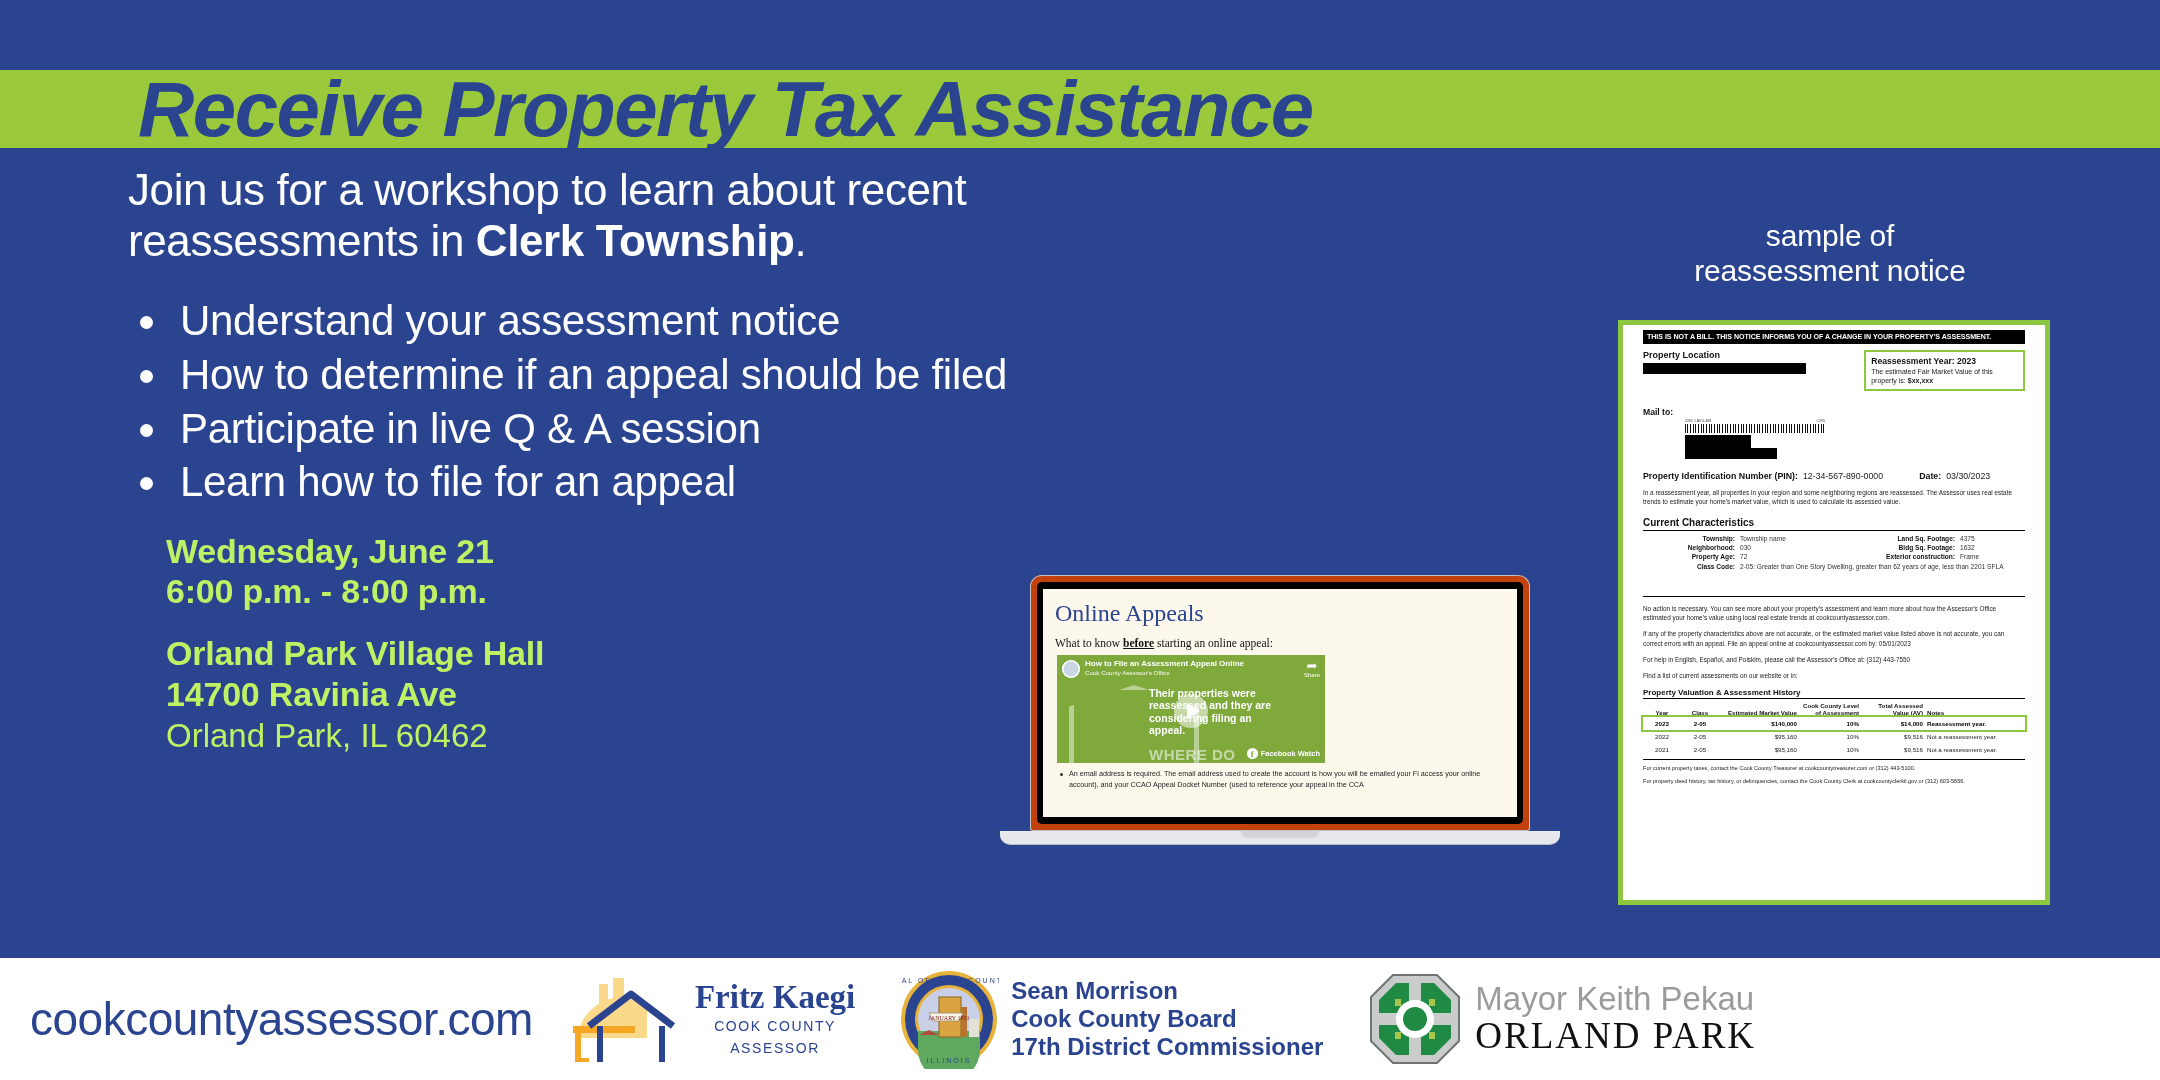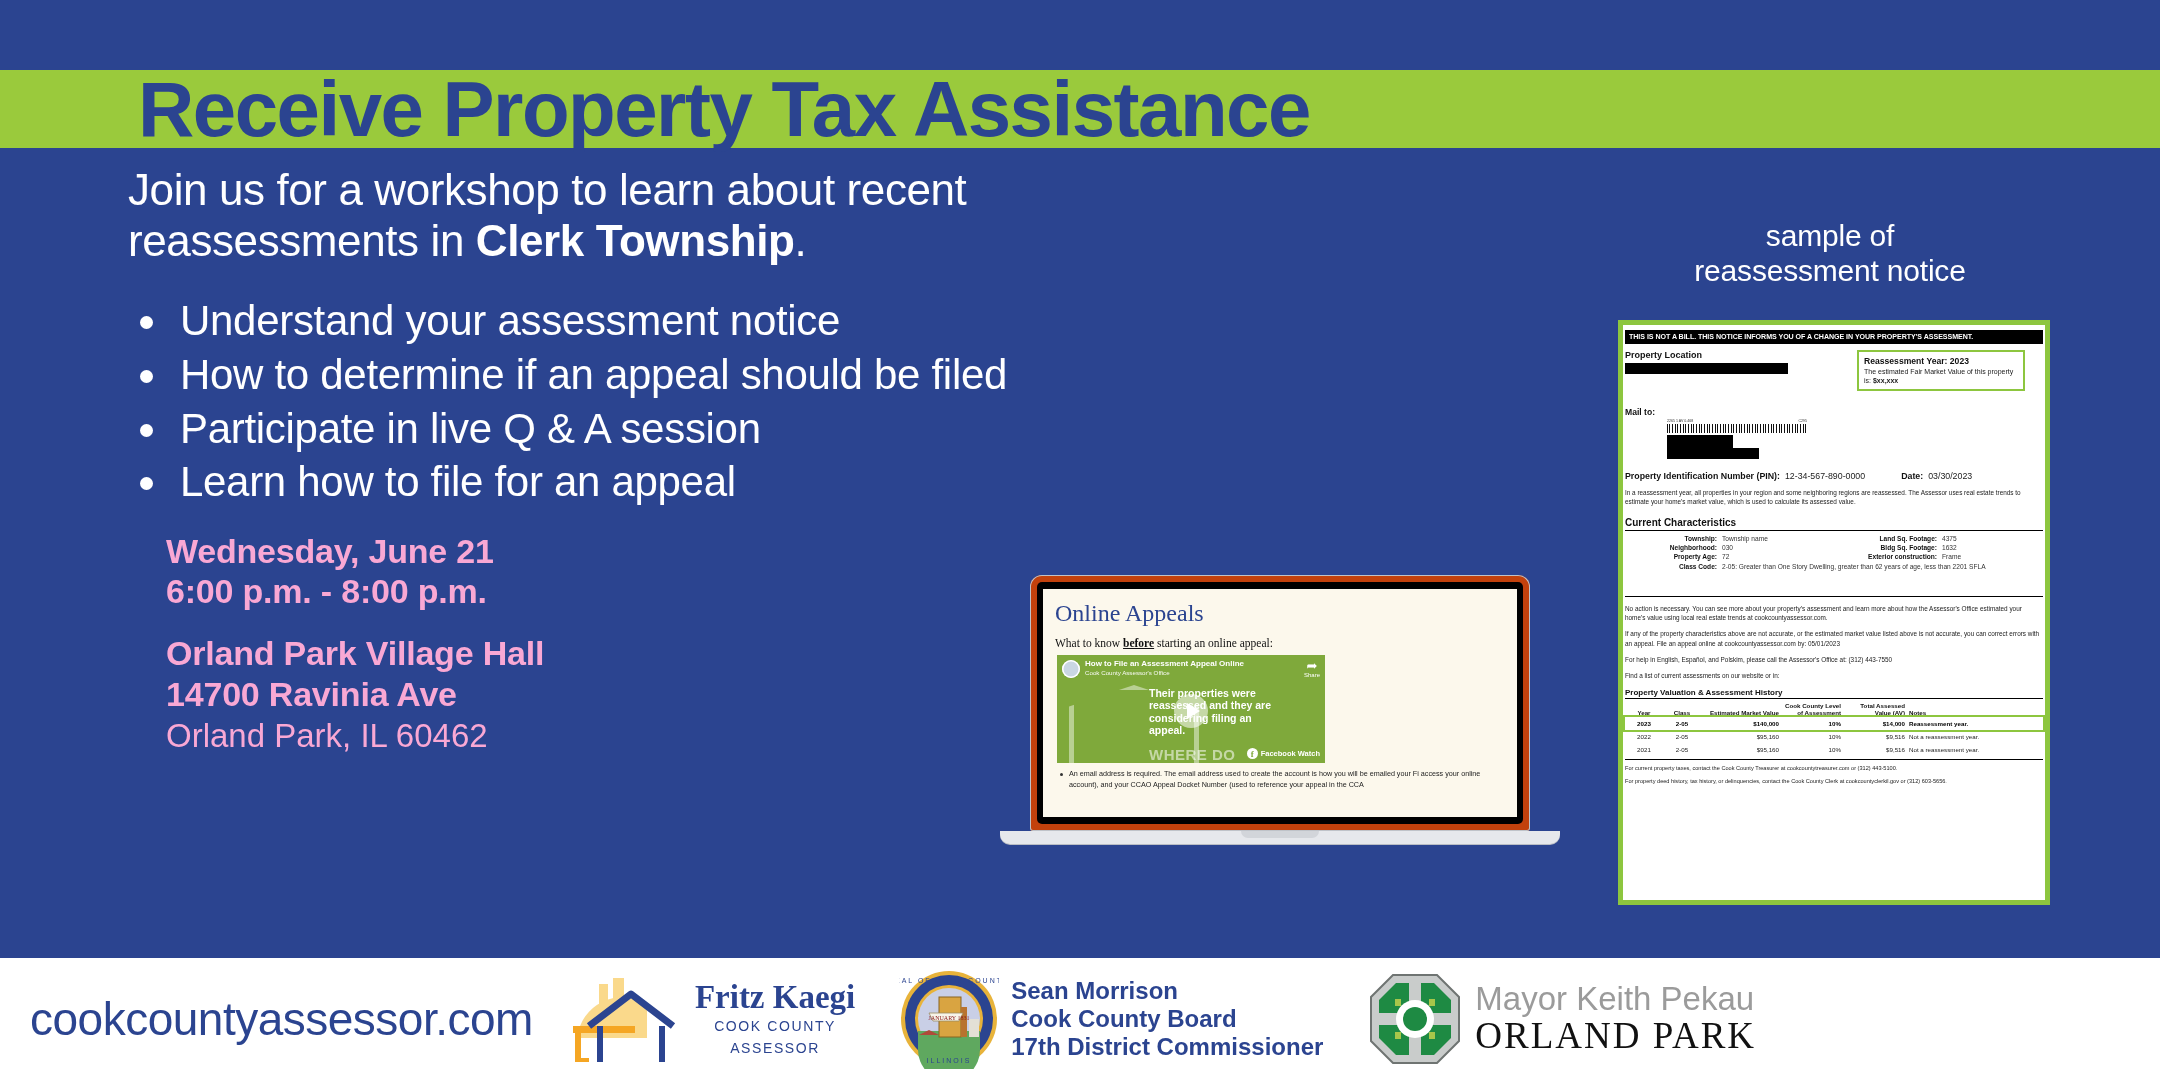--- a/index.html
+++ b/index.html
@@ -15,20 +15,21 @@
   .title-band{
     position:absolute;left:0;top:70px;width:2160px;height:78px;
     background:#9ACA3C;display:flex;align-items:center;
   }
   .title-text{
     margin-left:138px;
     font-size:78px;font-weight:bold;color:#2B4490;
     letter-spacing:-1.5px;line-height:1;
     white-space:nowrap;
     font-family:"Liberation Sans",sans-serif;
+    font-style:italic;
   }
 
   
   .left-col{position:absolute;left:128px;top:165px;width:1030px;}
   .intro{
     color:#ffffff;font-size:44px;line-height:1.15;font-weight:300;
     letter-spacing:-.4px;
   }
   .intro b{font-weight:bold;}
   ul.bullets{
@@ -36,21 +37,21 @@
   }
   ul.bullets li{
     color:#fff;font-size:42px;line-height:1.28;font-weight:300;
     padding-left:52px;position:relative;letter-spacing:-.3px;
   }
   ul.bullets li:before{
     content:"";position:absolute;left:12px;top:22px;
     width:13px;height:13px;border-radius:50%;background:#fff;
   }
 
-  .event-block{margin:22px 0 0 38px;color:#f9a8d4;}
+  .event-block{margin:22px 0 0 38px;color:#bef264;}
   .event-block .strong{
     font-size:34px;font-weight:bold;line-height:1.18;letter-spacing:-.2px;
   }
   .event-block .spacer{height:22px;}
   .event-block .addr1{
     font-size:34px;font-weight:bold;line-height:1.18;letter-spacing:-.2px;
   }
   .event-block .addr2{
     font-size:33px;font-weight:300;line-height:1.22;margin-top:2px;
   }
@@ -62,21 +63,21 @@
     line-height:1.18;letter-spacing:-.2px;
   }
 
   
   .notice{
     position:absolute;left:1618px;top:320px;width:432px;height:585px;
     background:#8DC63F;padding:5px;box-sizing:border-box;
   }
   .notice-inner{
     width:100%;height:100%;background:#fff;box-sizing:border-box;
-    padding:5px 2px;font-family:"Liberation Sans",sans-serif;
+    padding:5px 20px;font-family:"Liberation Sans",sans-serif;
     color:#111;position:relative;overflow:hidden;
   }
   .n-bar{
     background:#000;color:#fff;font-size:7.1px;font-weight:bold;
     padding:3px 4px;letter-spacing:-.05px;white-space:nowrap;
   }
   .n-row1{display:flex;margin-top:6px;}
   .n-left{width:232px;}
   .n-proploc{font-size:9px;font-weight:bold;}
   .n-redact{background:#000;height:11px;margin-top:3px;width:163px;}

